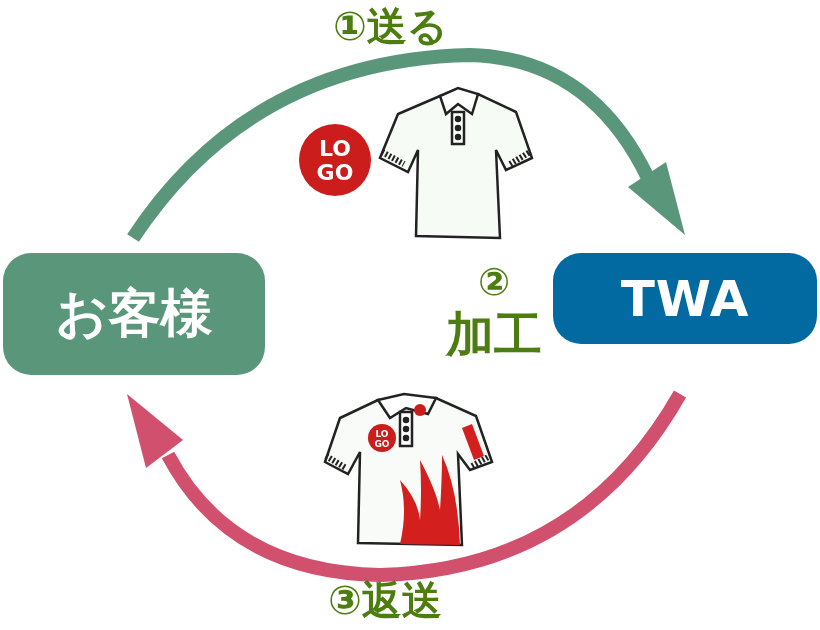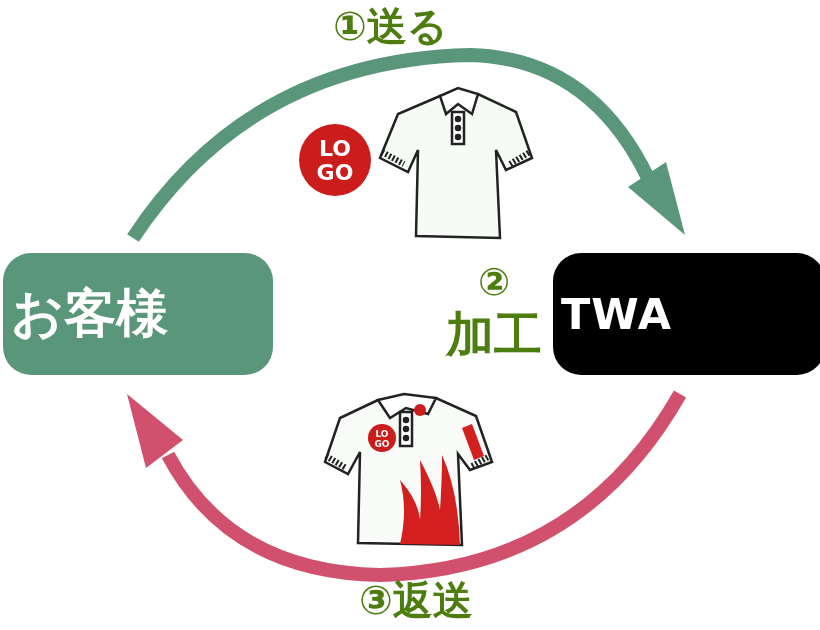--- a/index.html
+++ b/index.html
@@ -2,28 +2,28 @@
 <html><head>
 <meta charset="utf-8">
 <style>
   html, body { margin:0; padding:0; background:#ffffff; }
   body { width:820px; height:630px; position:relative; overflow:hidden;
          font-family:"DejaVu Sans", sans-serif; }
   .layer { position:absolute; left:0; top:0; }
   .label { position:absolute; font-weight:bold; color:#4d7c0f; white-space:nowrap;
            font-family:"DejaVu Sans", sans-serif; }
   .step1 { left:333px; top:2px; font-size:40px; line-height:48px; }
-  .step3 { left:328px; top:576px; font-size:40px; line-height:48px;margin-left:31px; }
+  .step3 { left:328px; top:576px; font-size:40px; line-height:48px; }
   .step2-num { left:478px; top:262px; font-size:38px; line-height:40px; }
   .step2-txt { left:446px; top:310px; font-size:48px; line-height:48px; }
   .box { position:absolute; border-radius:28px; color:#fff; display:flex;
-         align-items:center; justify-content:flex-start; font-weight:bold;
-         font-family:"DejaVu Sans", sans-serif;padding-left:8px; }
+         align-items:center; justify-content:center; font-weight:bold;
+         font-family:"DejaVu Sans", sans-serif; }
   .box-customer { left:3px; top:253px; width:262px; height:122px; background:#5a967a; font-size:52px; }
-  .box-twa { left:553px; top:253px; width:264px; height:122px; background:#000000; font-size:43px; letter-spacing:1px; }
+  .box-twa { left:553px; top:253px; width:264px; height:91px; background:#0369a1; font-size:50px; letter-spacing:1px; }
 </style>
 </head>
 <body>
 
 <svg class="layer" width="820" height="630" viewBox="0 0 820 630">
 
   <path d="M 133 238 Q 250 60 470 55 Q 590 58 648 178" fill="none" stroke="#5a967a" stroke-width="14"></path>
   <polygon points="628,187 666,162 685,235" fill="#5a967a"></polygon>
 
   <path d="M 680 394 Q 580 570 380 575 Q 230 572 168 455" fill="none" stroke="#d1506e" stroke-width="14"></path>

